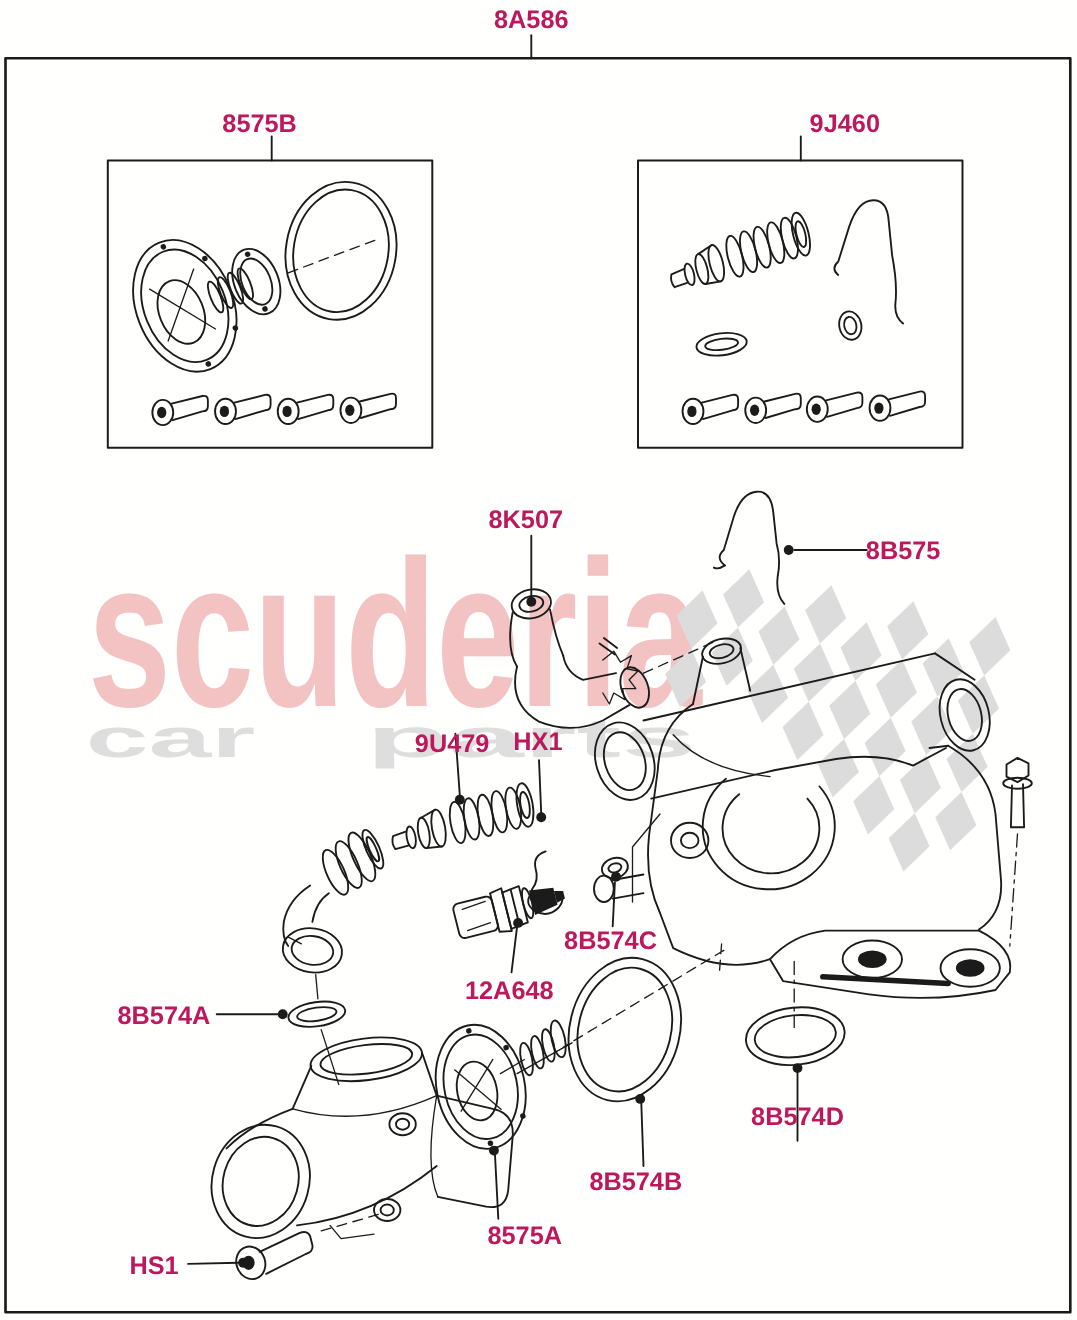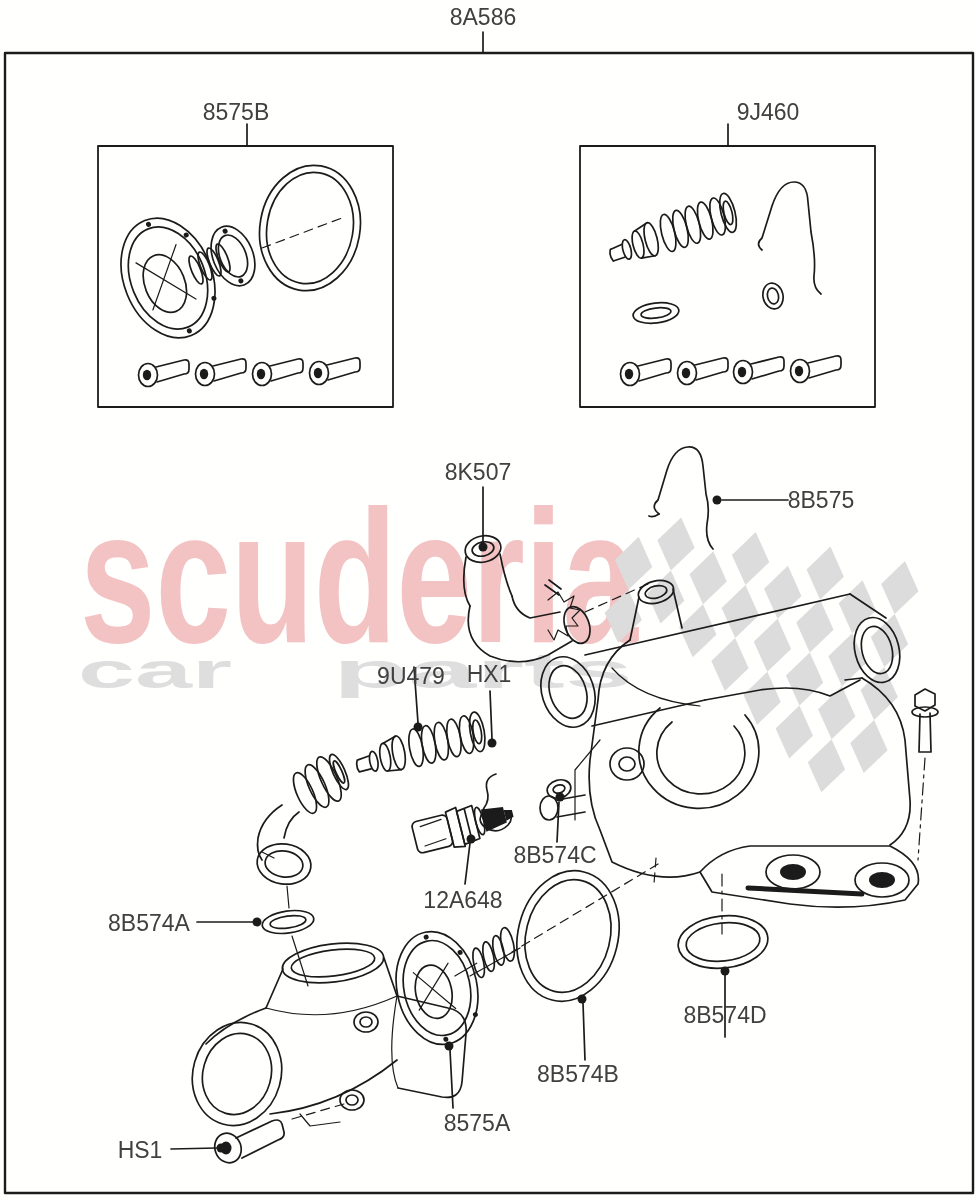--- a/index.html
+++ b/index.html
@@ -12,21 +12,21 @@
   .art rect.kitbox{stroke-width:1.8;}
   .art .fill{fill:#1b1b1b;stroke:none;}
   .art .dot{fill:#1b1b1b;stroke:none;}
   .art .t{stroke-width:1.2;}
   .art .d1{stroke-dasharray:9 6;}
   .art .d2{stroke-dasharray:12 5 3 5;}
   .art .thick{stroke-width:5;}
   .wm-brand{font:bold 190px "Liberation Sans",sans-serif;stroke:none;}
   .wm-word{font:bold 50px "Liberation Sans",sans-serif;stroke:none;}
   .plabel{position:absolute;transform:translateX(-50%);font-size:23px;line-height:24px;
-          color:#404040;white-space:nowrap;cursor:pointer;}
+          color:#be185d;white-space:nowrap;cursor:pointer;font-weight:bold;}
 </style>
 </head>
 <body>
 
 <div class="stage">
 
 <svg class="art" width="979" height="1200" viewBox="0 0 979 1200">
   <defs>
     <g id="boltA">
       <ellipse cx="0" cy="0" rx="9.5" ry="11.5"></ellipse>

